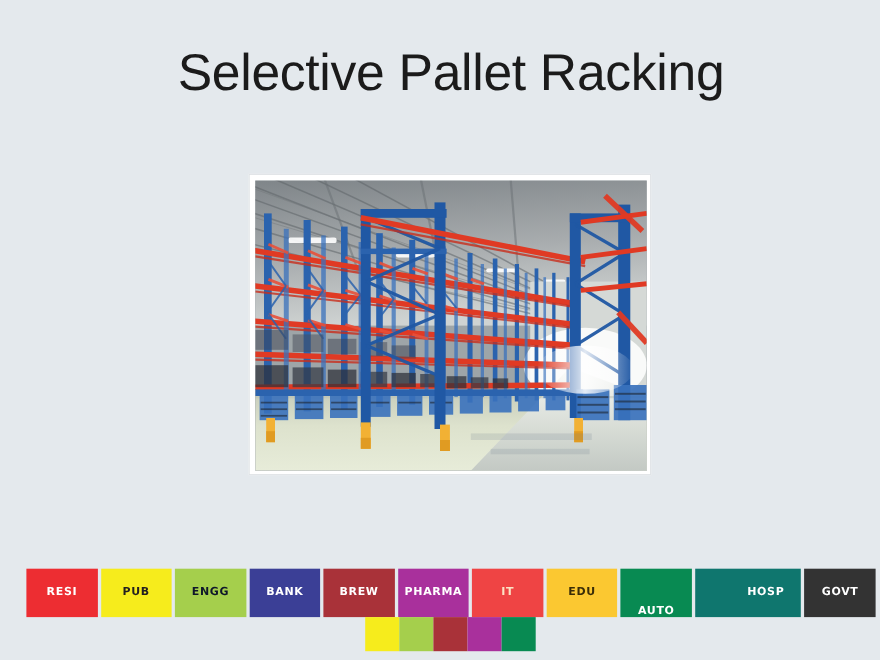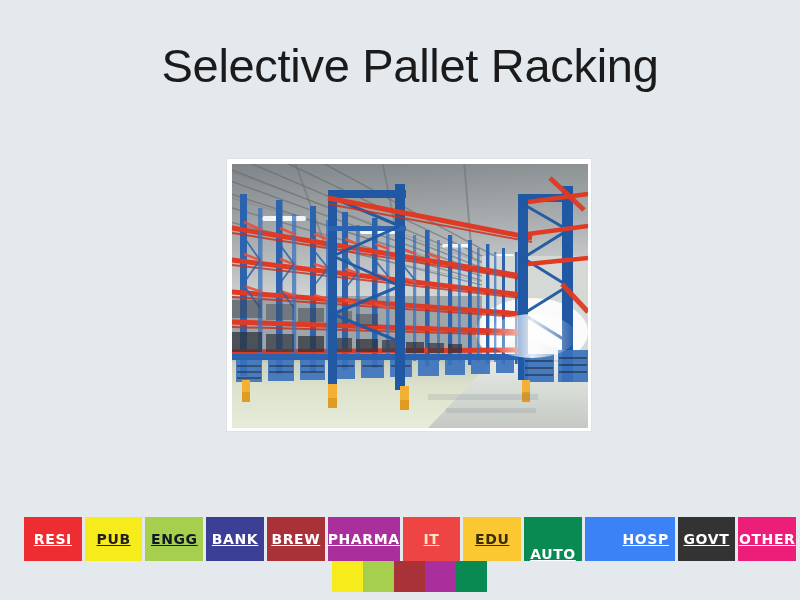--- a/index.html
+++ b/index.html
@@ -83,27 +83,26 @@
     flex: 1 1 0;
     height: 44px;
     display: flex;
     align-items: center;
     justify-content: center;
     box-sizing: border-box;
     cursor: pointer;
   }
   .tab-label {
     font-family: "DejaVu Sans", sans-serif;
-    font-size: 14px;
+    font-size: 10px;
     font-weight: 700;
     letter-spacing: 0.6px;
     text-transform: uppercase;
     line-height: 1;
     white-space: nowrap;
-    text-decoration: underline;
   }
 
   
   #swatch-strip {
     position: absolute;
     left: 322px;
     top: 561px;
     height: 31px;
     display: flex;
     flex-direction: row;
@@ -421,28 +420,25 @@
     </div>
     <div class="tab" style="background: #ef4444;">
       <span class="tab-label" style="color: rgb(251, 226, 196);">IT</span>
     </div>
     <div class="tab" style="background: rgb(251, 200, 49);">
       <span class="tab-label" style="color: rgb(58, 45, 7);">EDU</span>
     </div>
     <div class="tab" style="background: rgb(8, 138, 82); align-items: flex-end;">
       <span class="tab-label" style="color: rgb(255, 255, 255);">AUTO</span>
     </div>
-    <div class="tab" style="background: #3b82f6; padding-left: 32px;">
+    <div class="tab" style="background: #0f766e; padding-left: 32px;">
       <span class="tab-label" style="color: rgb(255, 255, 255);">HOSP</span>
     </div>
     <div class="tab" style="background: rgb(51, 51, 51);">
       <span class="tab-label" style="color: rgb(255, 255, 255);">GOVT</span>
-    </div>
-    <div class="tab" style="background: rgb(236, 30, 121);">
-      <span class="tab-label" style="color: rgb(255, 255, 255);">OTHER</span>
     </div>
 
   </div>
 
   <div id="swatch-strip">
     <div class="swatch" style="background: rgb(246, 236, 28);"></div>
     <div class="swatch" style="background: rgb(165, 207, 76);"></div>
     <div class="swatch" style="background: rgb(169, 50, 57);"></div>
     <div class="swatch" style="background: rgb(169, 48, 156);"></div>
     <div class="swatch" style="background: rgb(8, 138, 82);"></div>

